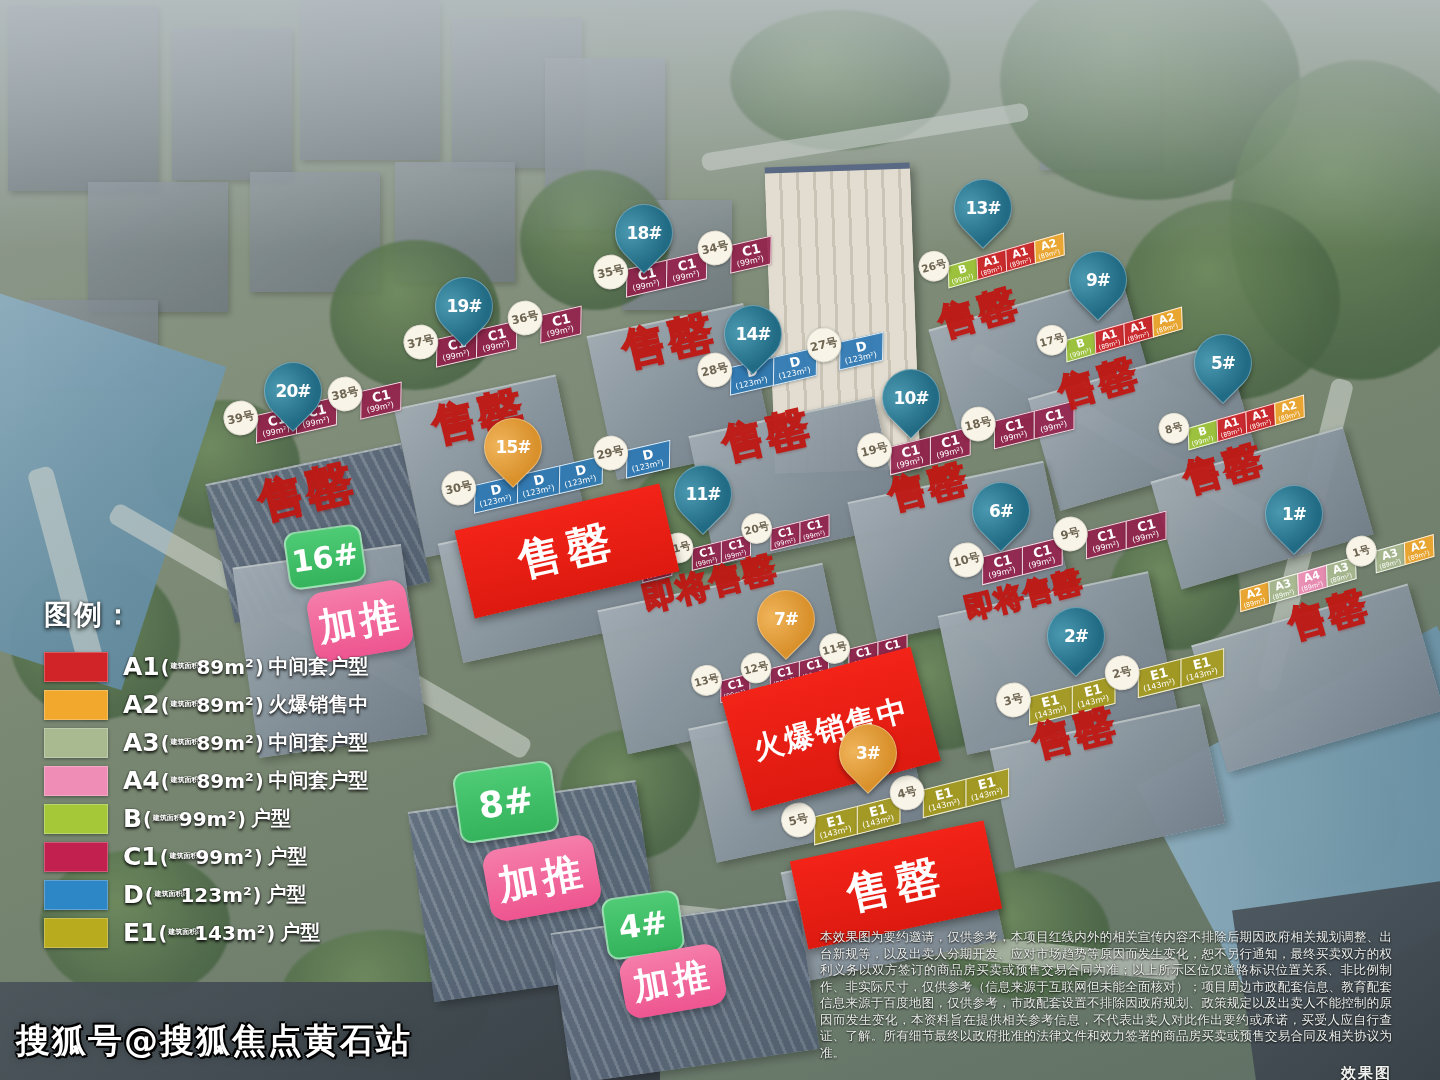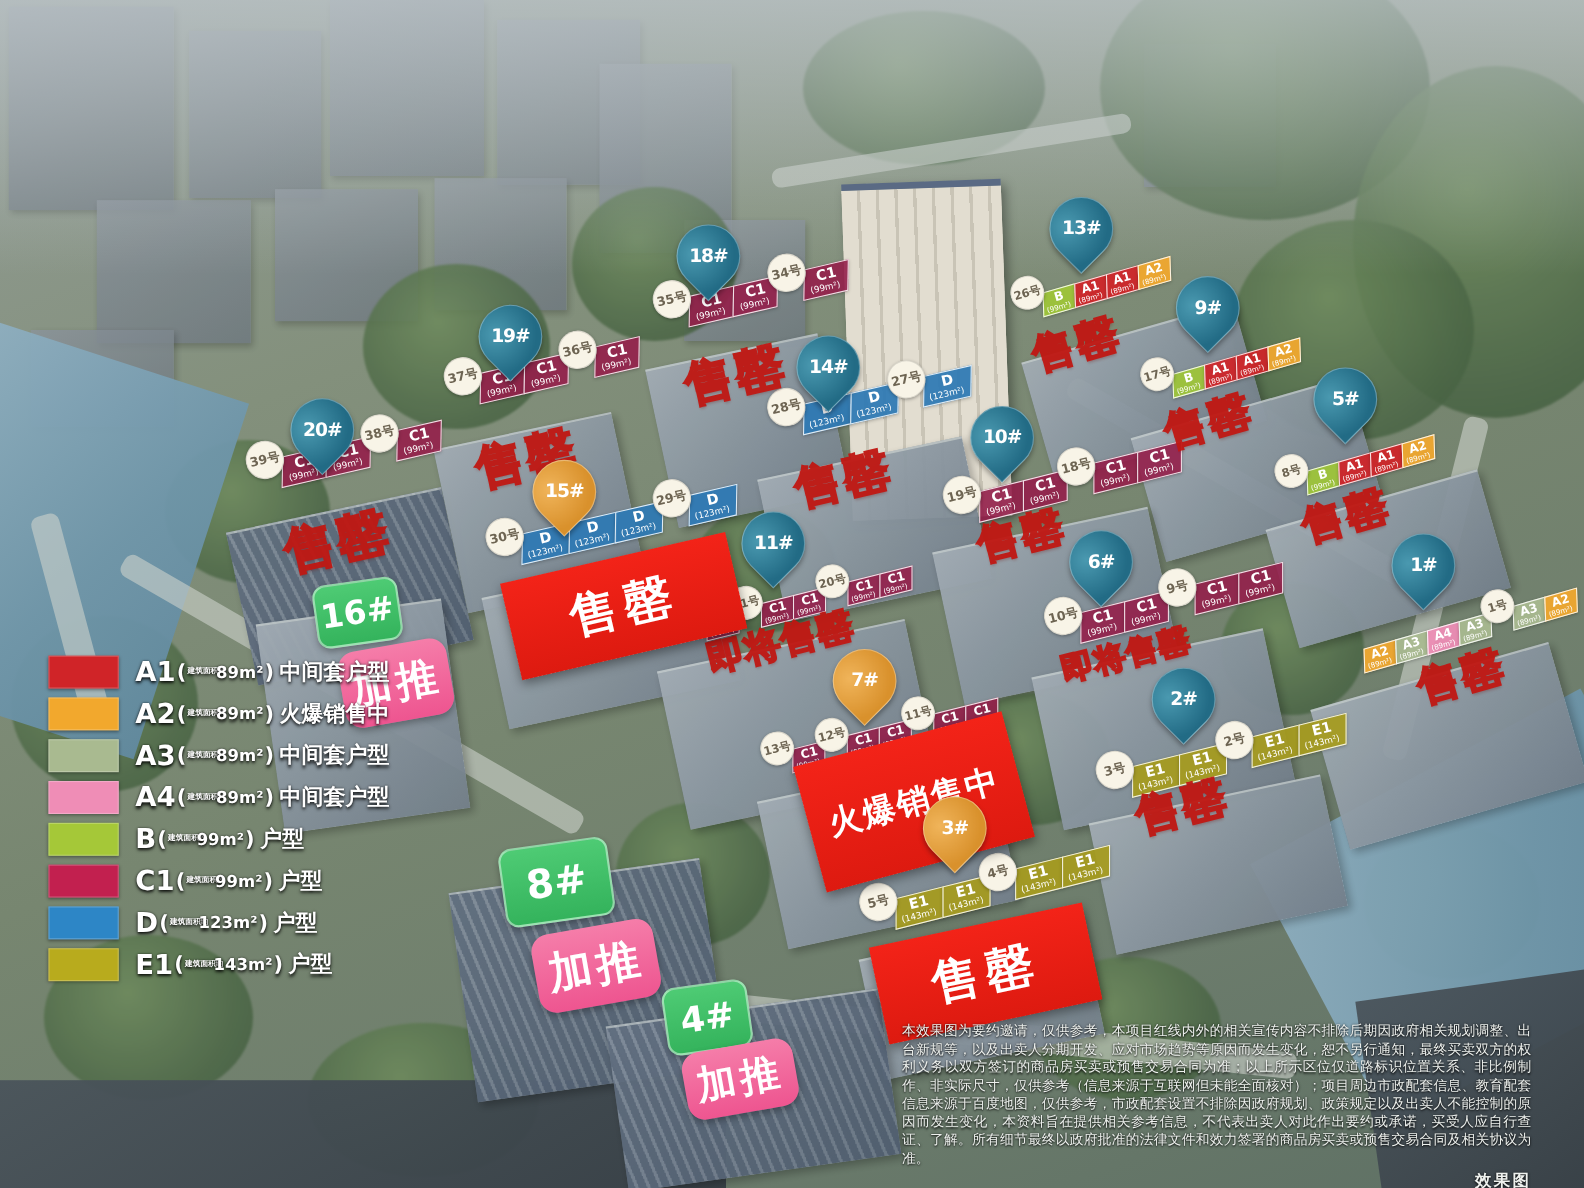--- a/index.html
+++ b/index.html
@@ -62,21 +62,21 @@
   .legend-title{font-size:28px;font-weight:900;letter-spacing:2px;margin-bottom:18px;
     text-shadow:0 2px 4px rgba(0,0,0,.8),0 0 3px rgba(0,0,0,.6);}
   .lrow{display:flex;align-items:center;margin-bottom:9px;height:29px;}
   .sw{width:62px;height:28px;margin-right:15px;box-shadow:0 1px 3px rgba(0,0,0,.4);border:1px solid rgba(255,255,255,.25);flex:0 0 auto;}
   .sw-a1{background:#d02428;} .sw-a2{background:#f2a82d;} .sw-a3{background:#a9ba90;} .sw-a4{background:#ef8db6;}
   .sw-b{background:#a5c838;} .sw-c1{background:#c2204f;} .sw-d{background:#2d86c6;} .sw-e1{background:#b8ab1d;}
   .ltxt{display:flex;align-items:center;font-weight:900;white-space:nowrap;
     text-shadow:0 2px 3px rgba(0,0,0,.85),0 0 2px rgba(0,0,0,.6);}
   .lcode{font-size:25px;} .lpar{font-size:19px;margin:0 1px;} 
   .lqual{font-size:7px;width:26px;line-height:1.1;display:inline-block;text-align:center;font-weight:bold;}
-  .larea{font-size:15px;} .ldesc{font-size:20px;margin-left:4px;}
+  .larea{font-size:20px;} .ldesc{font-size:20px;margin-left:4px;}
   
   .disclaimer{position:absolute;left:820px;top:929px;width:572px;z-index:10;color:#eef1ee;font-size:12.5px;
     line-height:1.32;text-align:justify;text-shadow:0 1px 2px rgba(0,0,0,.85),0 0 2px rgba(0,0,0,.5);}
   .render-note{text-align:right;font-size:15px;font-weight:bold;margin-top:3px;letter-spacing:2px;}
   .watermark{position:absolute;left:16px;top:1018px;z-index:11;color:#fff;font-size:34px;font-weight:900;letter-spacing:2px;
     text-shadow:-2px 0 0 #000,2px 0 0 #000,0 -2px 0 #000,0 2px 0 #000,2px 2px 0 #000,-2px -2px 0 #000,0 0 8px rgba(0,0,0,.5);}
 </style>
 </head>
 <body>
 
@@ -508,20 +508,21 @@
       <span class="pin-t">2#</span>
     </div>
   <div class="pin" style="left:1265px;top:485px">
       <span class="pin-t">1#</span>
     </div>
   <div class="pin orange" style="left:839px;top:724px">
       <span class="pin-t">3#</span>
     </div>
 
   <div class="legend">
+    <div class="legend-title">图例：</div>
     <div class="lrow">
       <span class="sw sw-a1"></span>
       <span class="ltxt">
           <span class="lcode">A1</span>
           <span class="lpar">(</span>
           <span class="lqual">建筑面积约</span>
           <span class="larea">89m²</span>
           <span class="lpar">)</span>
           <span class="ldesc">中间套户型</span>
         </span>
@@ -603,14 +604,15 @@
           <span class="ldesc">户型</span>
         </span>
     </div>
   </div>
 
   <div class="disclaimer">
     <div>本效果图为要约邀请，仅供参考，本项目红线内外的相关宣传内容不排除后期因政府相关规划调整、出台新规等，以及出卖人分期开发、应对市场趋势等原因而发生变化，恕不另行通知，最终买卖双方的权利义务以双方签订的商品房买卖或预售交易合同为准；以上所示区位仅道路标识位置关系、非比例制作、非实际尺寸，仅供参考（信息来源于互联网但未能全面核对）；项目周边市政配套信息、教育配套信息来源于百度地图，仅供参考，市政配套设置不排除因政府规划、政策规定以及出卖人不能控制的原因而发生变化，本资料旨在提供相关参考信息，不代表出卖人对此作出要约或承诺，买受人应自行查证、了解。所有细节最终以政府批准的法律文件和效力签署的商品房买卖或预售交易合同及相关协议为准。</div>
     <div class="render-note">效果图</div>
   </div>
 
+  <div class="watermark">搜狐号@搜狐焦点黄石站</div>
 
 </div>
 
 </body></html>

